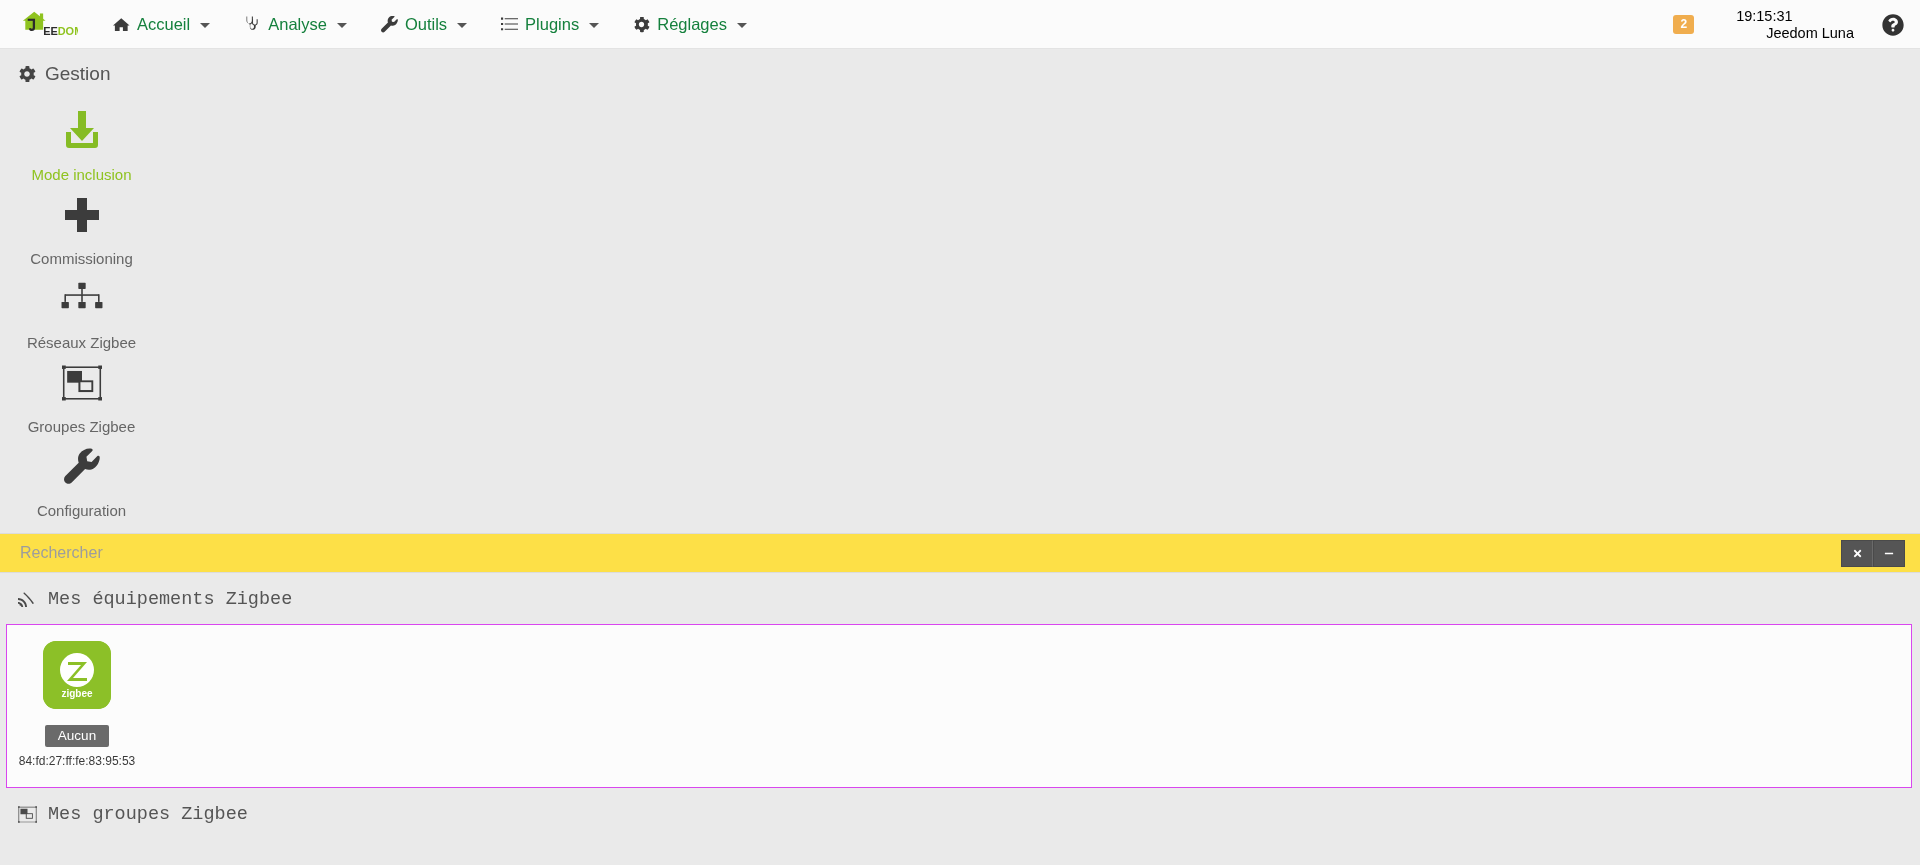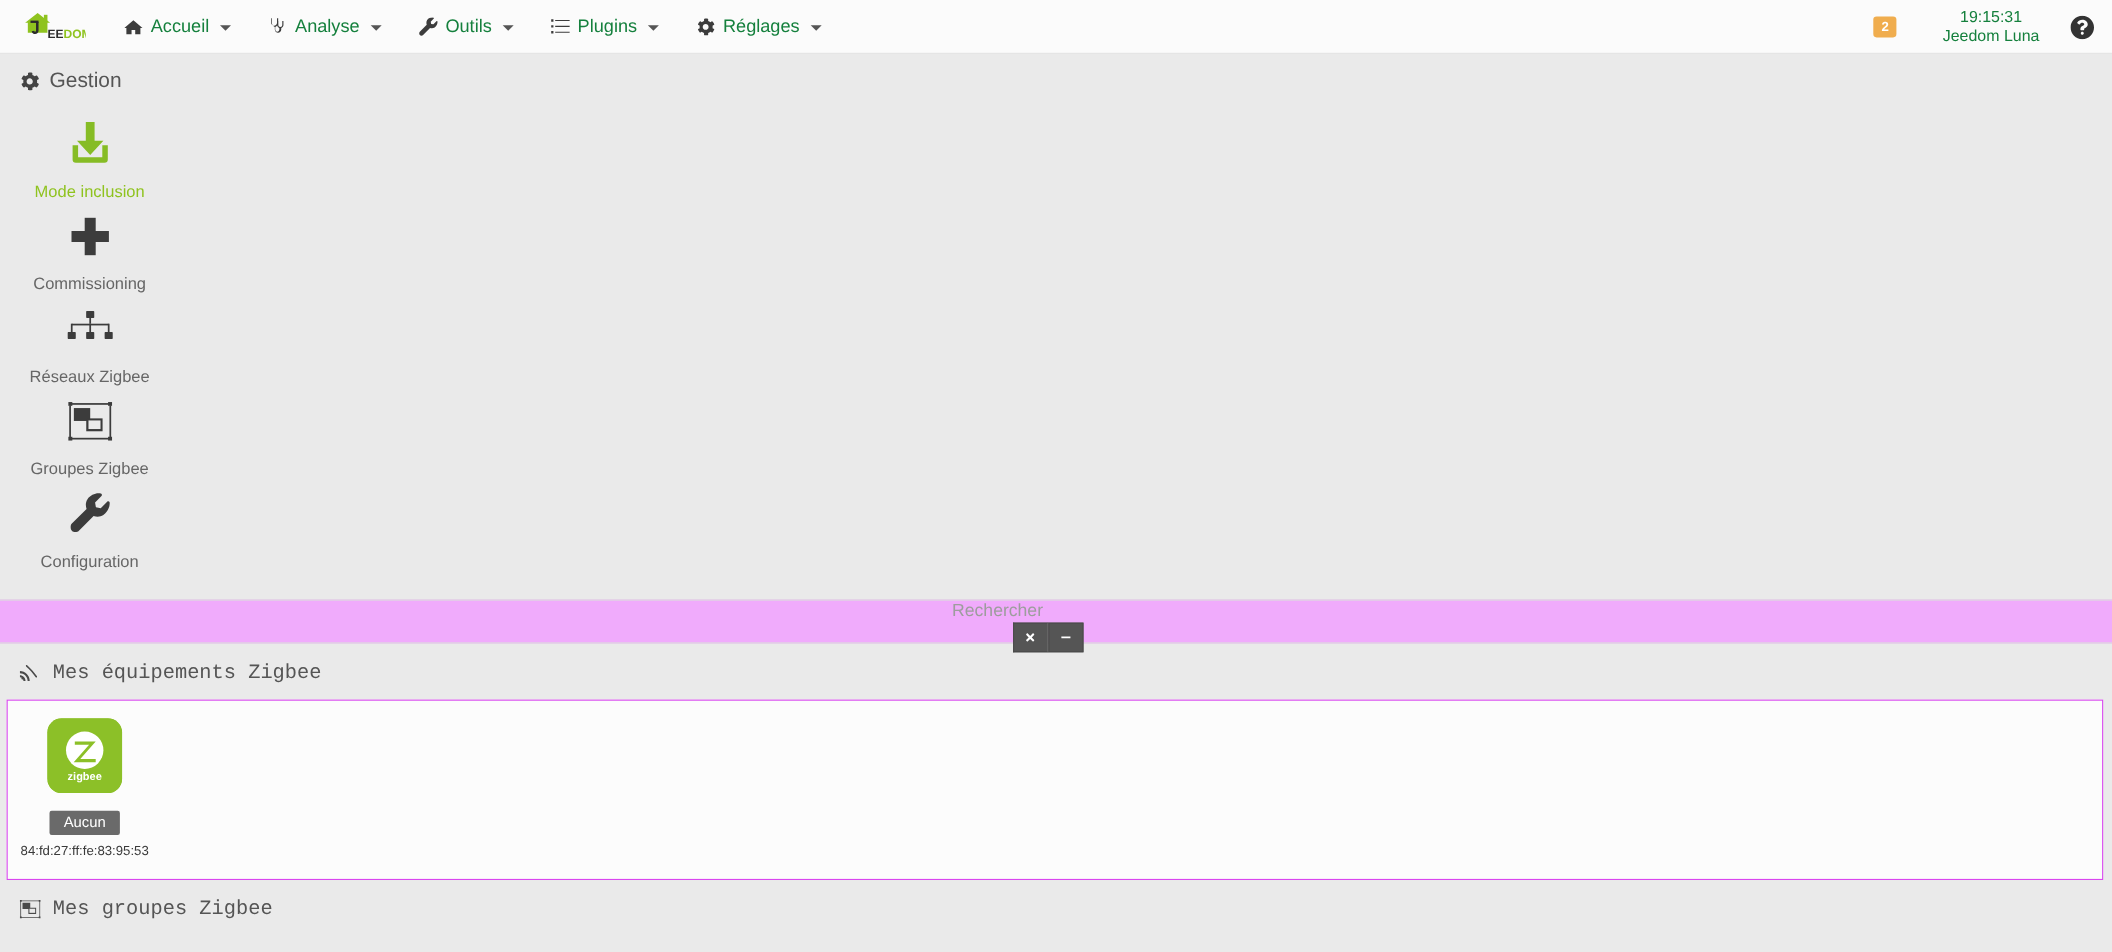--- a/index.html
+++ b/index.html
@@ -66,28 +66,27 @@
     color: #fff;
     font-size: 12px;
     font-weight: bold;
     border-radius: 3px;
     padding: 2px 7px;
     line-height: 15px;
     margin-right: 42px;
     cursor: pointer;
   }
   .clock {
-    text-align: center;
     line-height: 17px;
-    color: #15803d;
+    color: #000000;
     font-size: 14.5px;
     margin-right: 28px;
   }
   .clock .time { display:block; }
-  .clock .user { display:block; }
+  .clock .user { display:block;margin-left:30px; }
   .help-icon {
     width: 22px; height: 22px;
     margin-right: 16px;
     color: #333;
     cursor: pointer;
   }
   .help-icon svg { width: 100%; height: 100%; fill: currentColor; }
 
   
   .page { padding: 0; }
@@ -127,28 +126,27 @@
     font-size: 15px;
     color: #666;
     white-space: nowrap;
   }
   .tool-btn.active .glyph { color: #86bc25; }
   .tool-btn.active .lbl { color: #8fc31f; }
 
   
   .search-row {
     height: 40px;
-    background: #f0abfc;
+    background: #fde047;
     border-top: 1px solid #dcdcdc;
     border-bottom: 1px solid #dcdcdc;
     display: flex;
     align-items: center;
     position: relative;
-    margin-top: 16px;
-    flex-direction: column;
+    margin-top: 4px;
   }
   .search-input {
     flex: 1;
     border: none;
     background: transparent;
     outline: none;
     font-size: 16px;
     color: #444;
     padding-left: 20px;
     font-family: "Liberation Sans", sans-serif;

